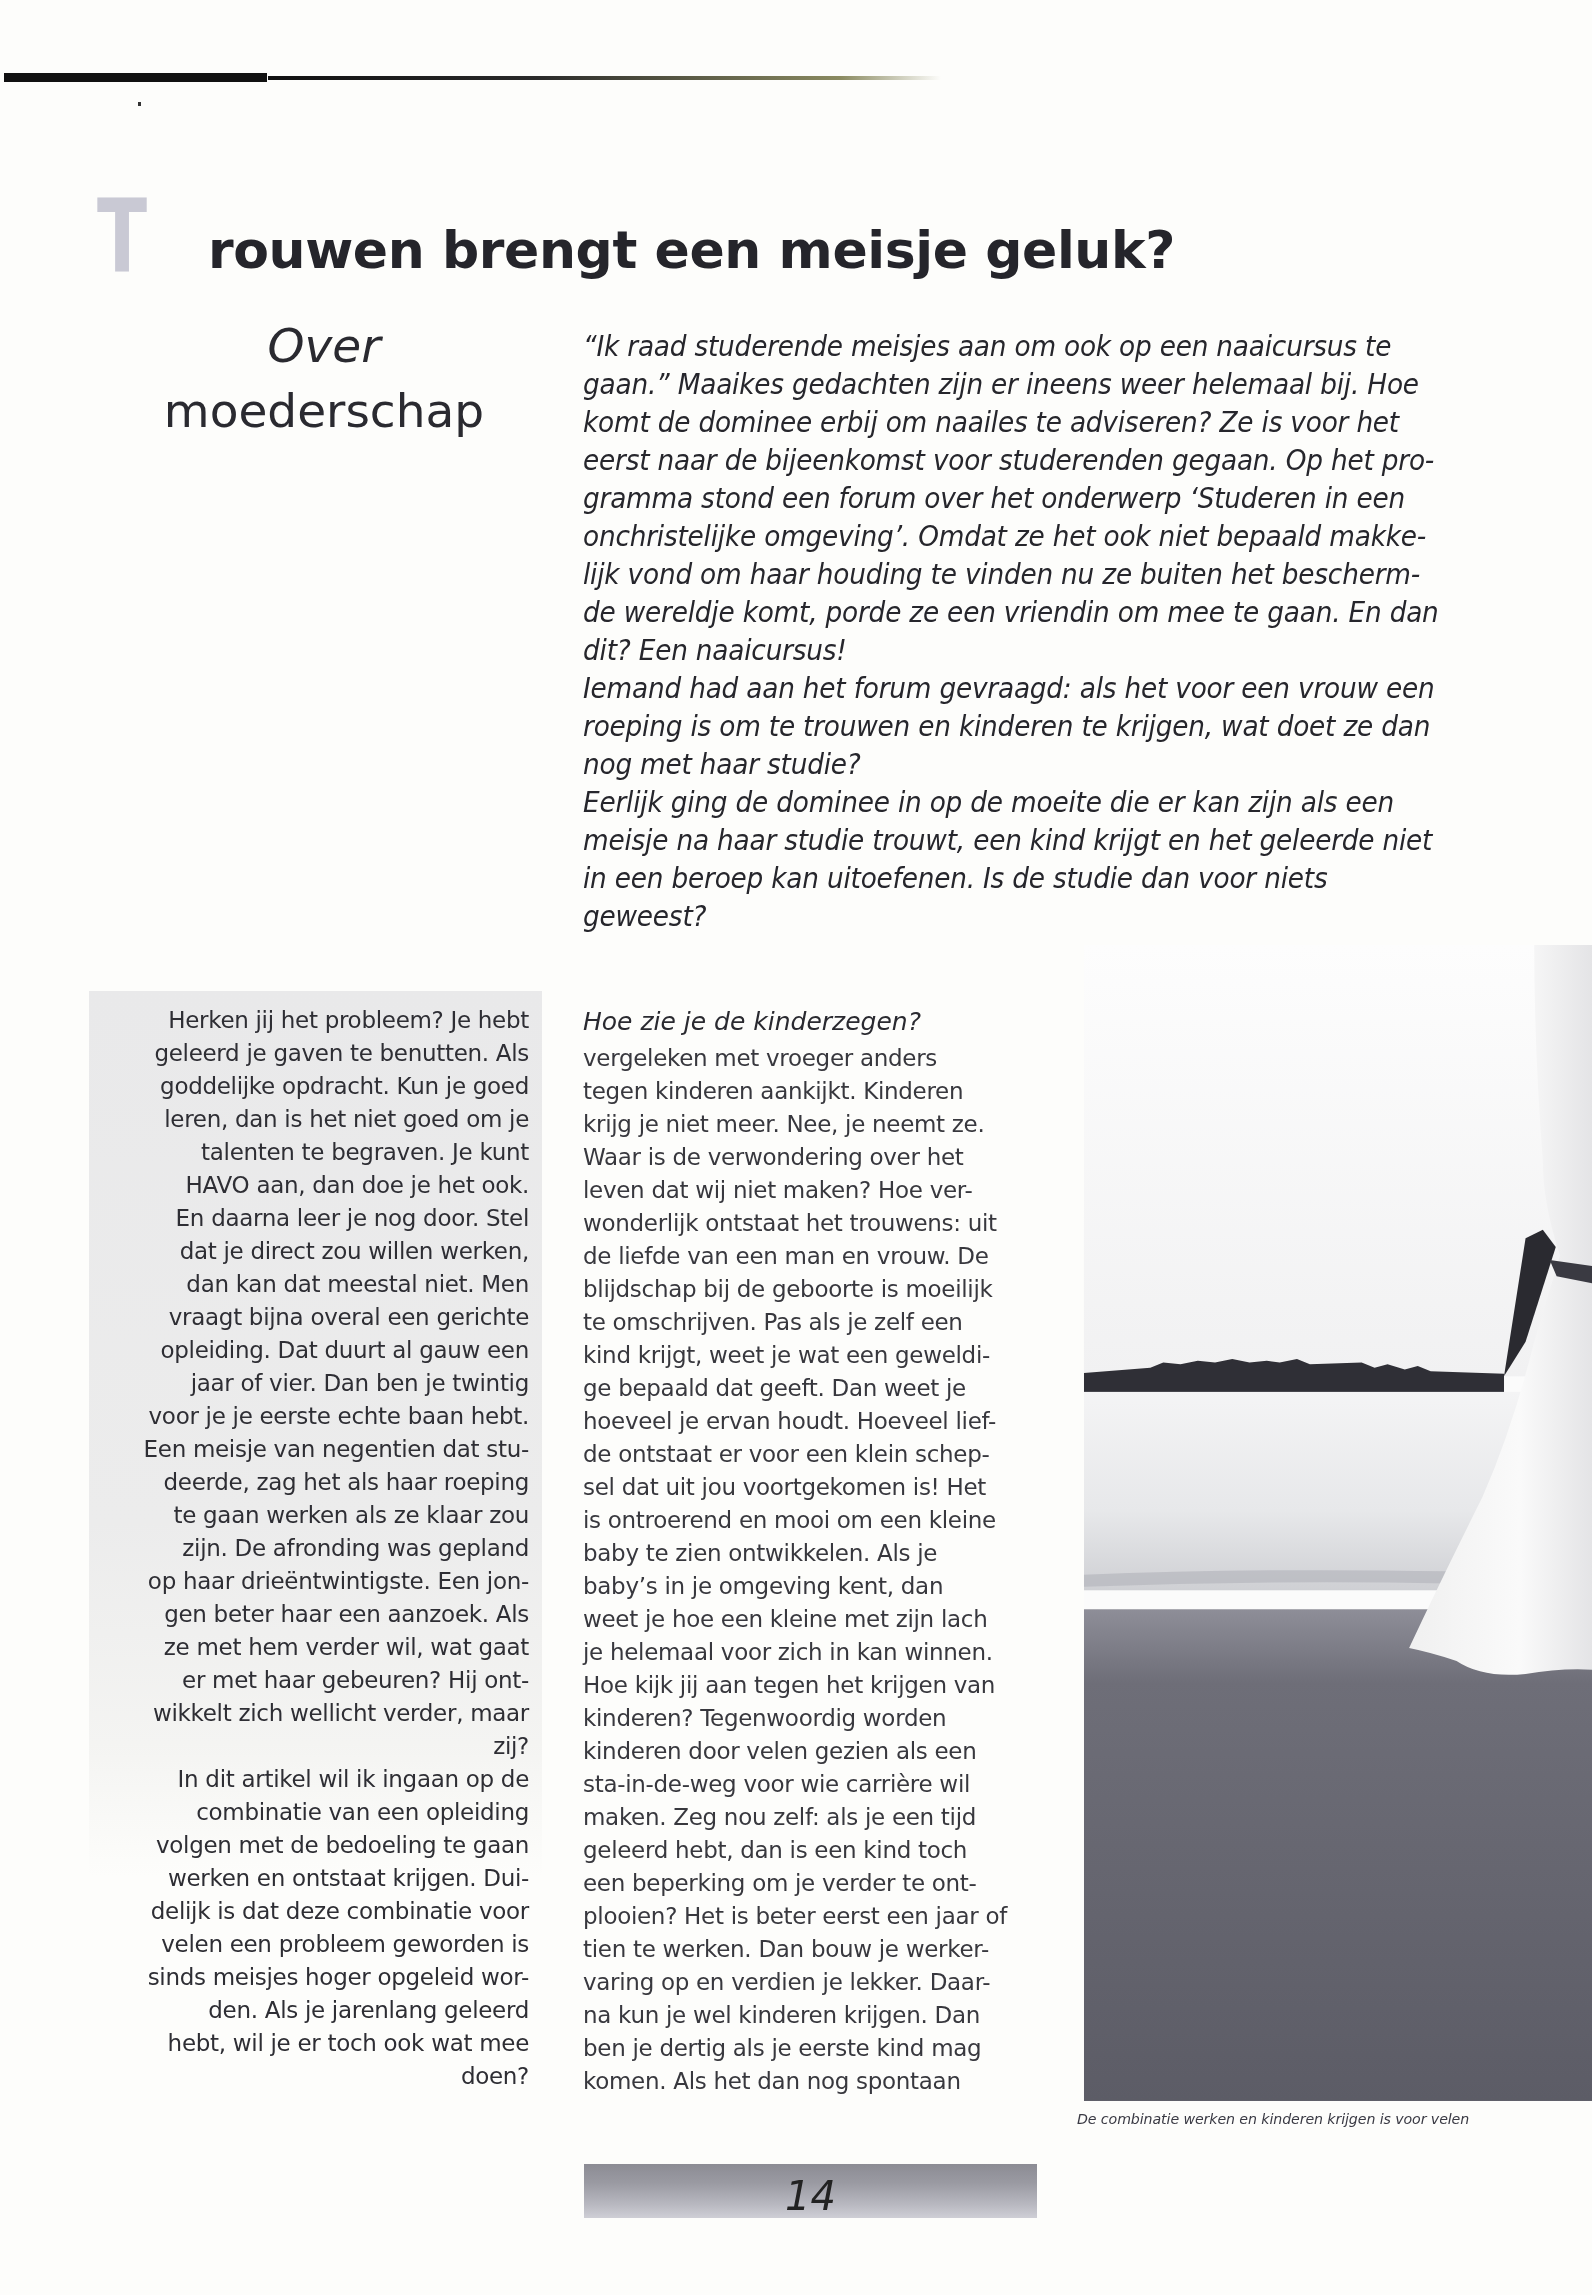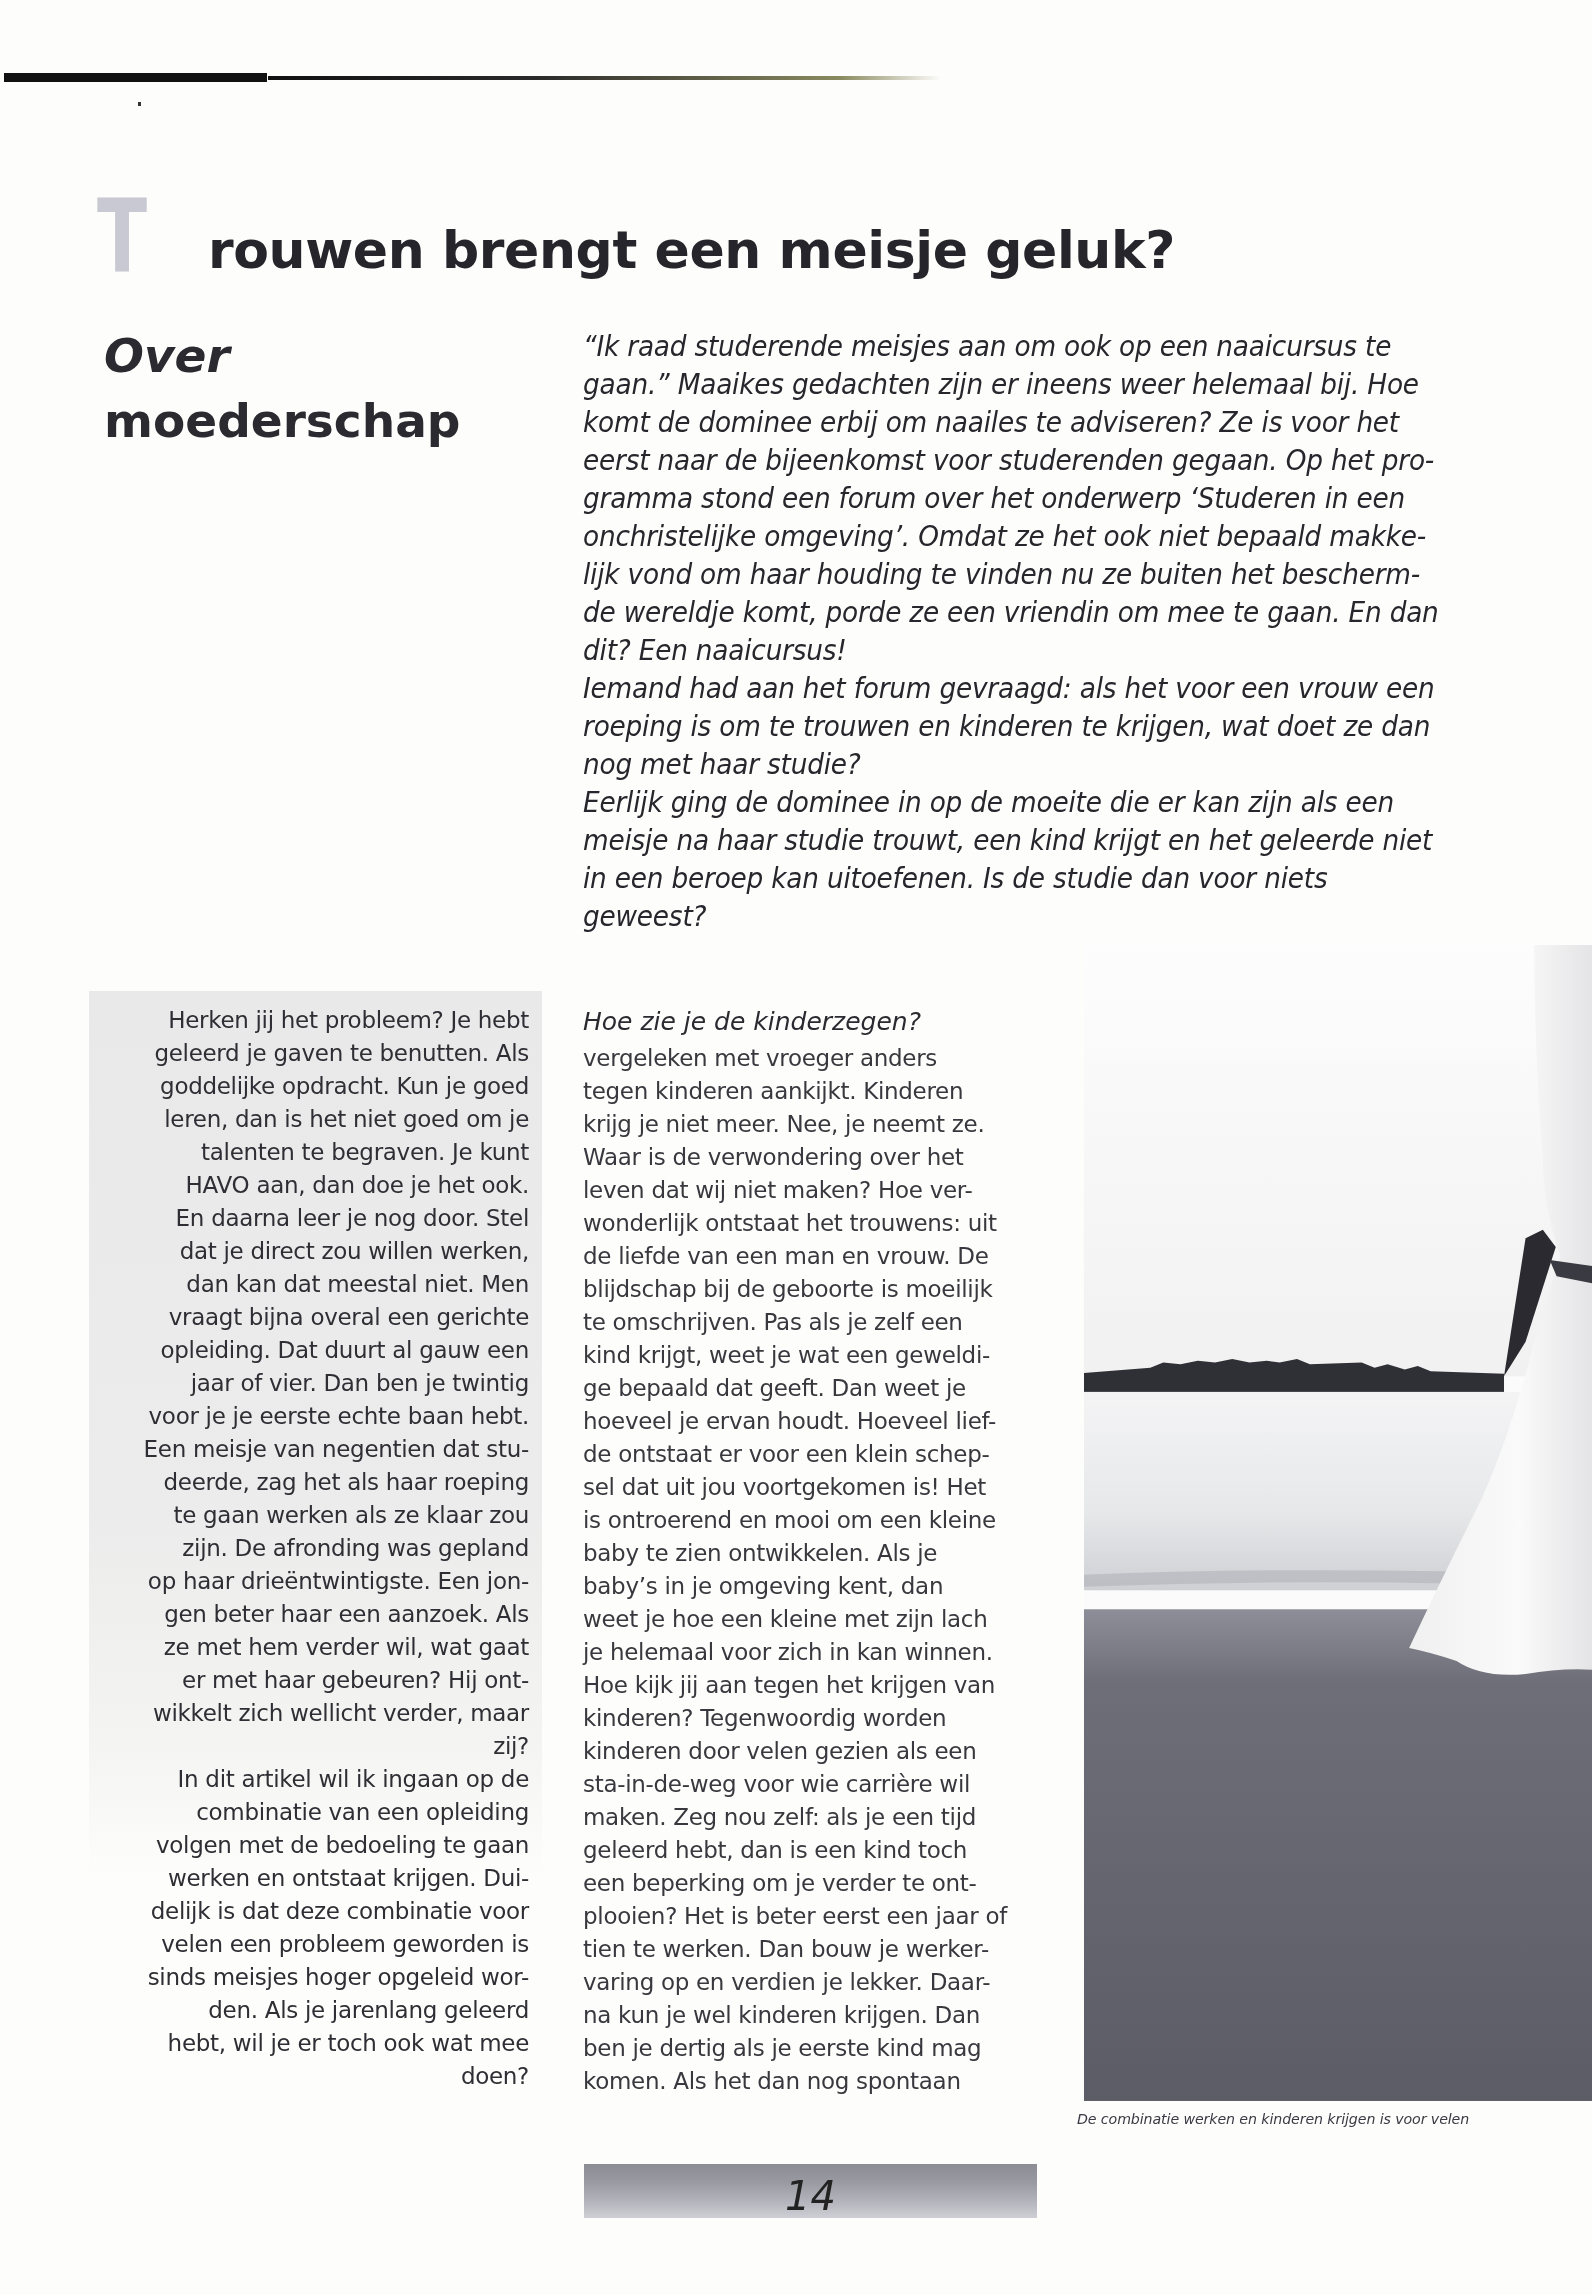--- a/index.html
+++ b/index.html
@@ -24,22 +24,22 @@
     font-family: "DejaVu Sans", sans-serif; font-weight: bold; font-size: 102px;
     color: #c9c9d4; line-height: 1; transform: scaleX(0.72); transform-origin: left top;
   }
   .title-rest {
     position: absolute; left: 71px; top: 47px; white-space: nowrap;
     font-family: "DejaVu Sans", sans-serif; font-weight: bold; font-size: 52px;
     color: #25252b; line-height: 1; letter-spacing: -0.4px; margin-left: 40px;
   }
 
   .subtitle {
-    position: absolute; left: 104px; top: 323px; width: 440px; text-align: left;
-    font-family: "DejaVu Sans", sans-serif; font-size: 47px; line-height: 65px; color: #2a2a30; font-weight: bold;
+    position: absolute; left: 104px; top: 313px; width: 440px; text-align: center;
+    font-family: "DejaVu Sans", sans-serif; font-size: 47px; line-height: 65px; color: #2a2a30;
   }
   .subtitle .l1 { font-style: italic; }
 
   .intro {
     position: absolute; left: 583px; top: 328px; width: 967px;
     font-family: "DejaVu Sans", sans-serif; font-style: italic;
     font-size: 28px; line-height: 38px; color: #26262c;
     transform: scaleX(0.94); transform-origin: left top; letter-spacing: -0.2px;
   }
 

